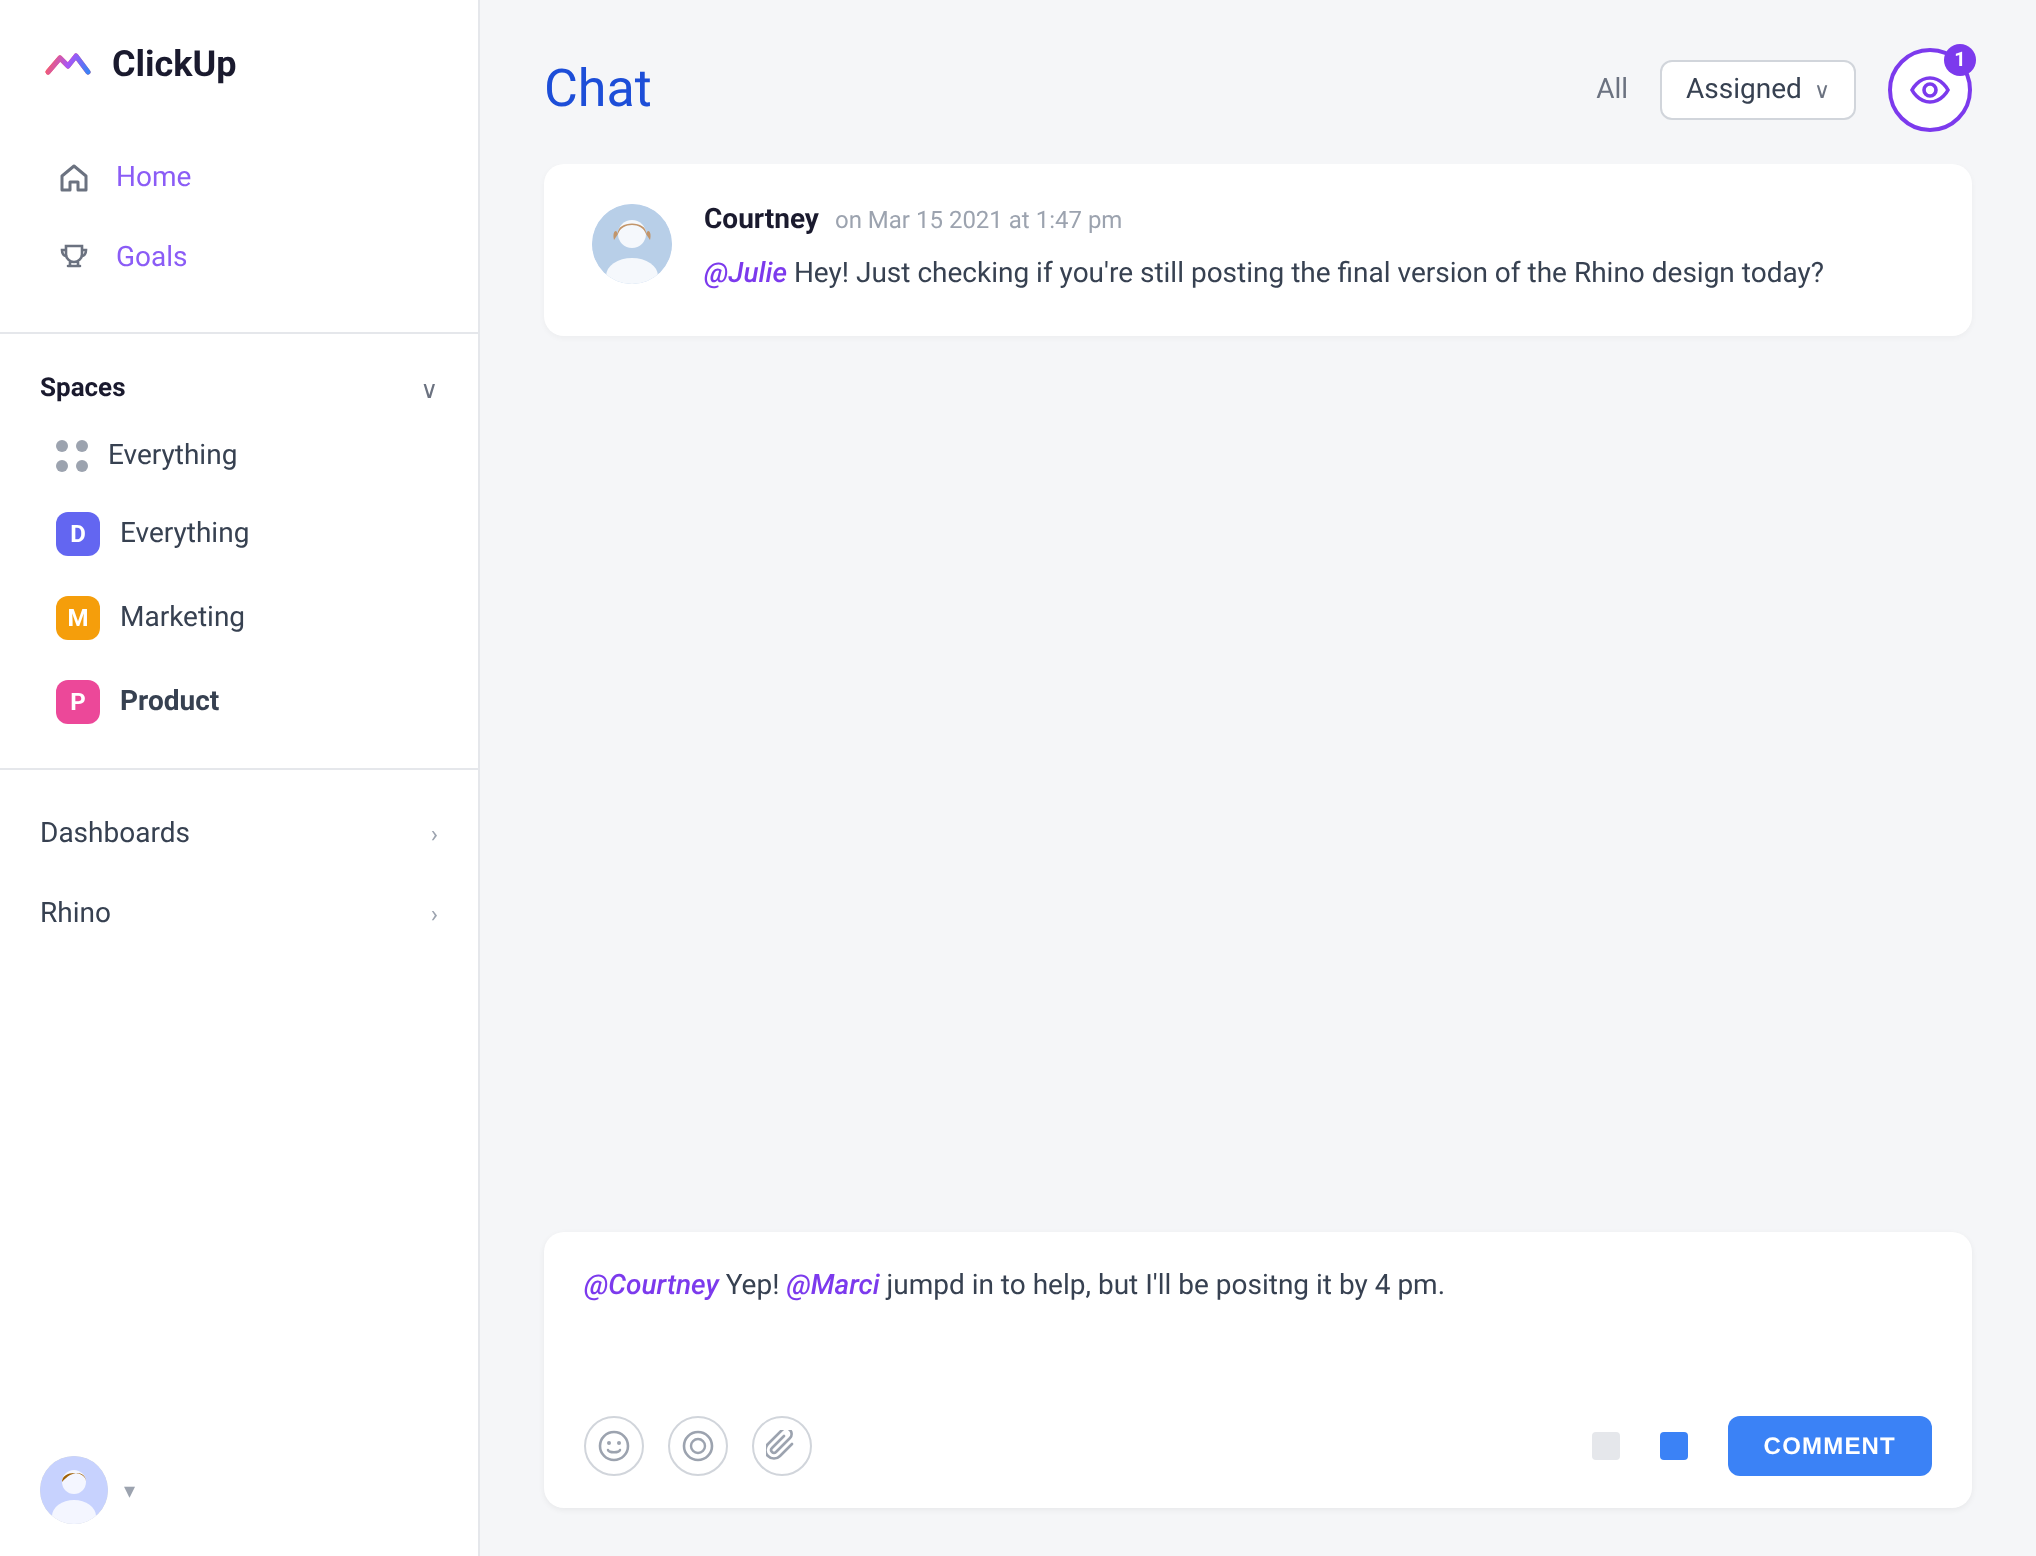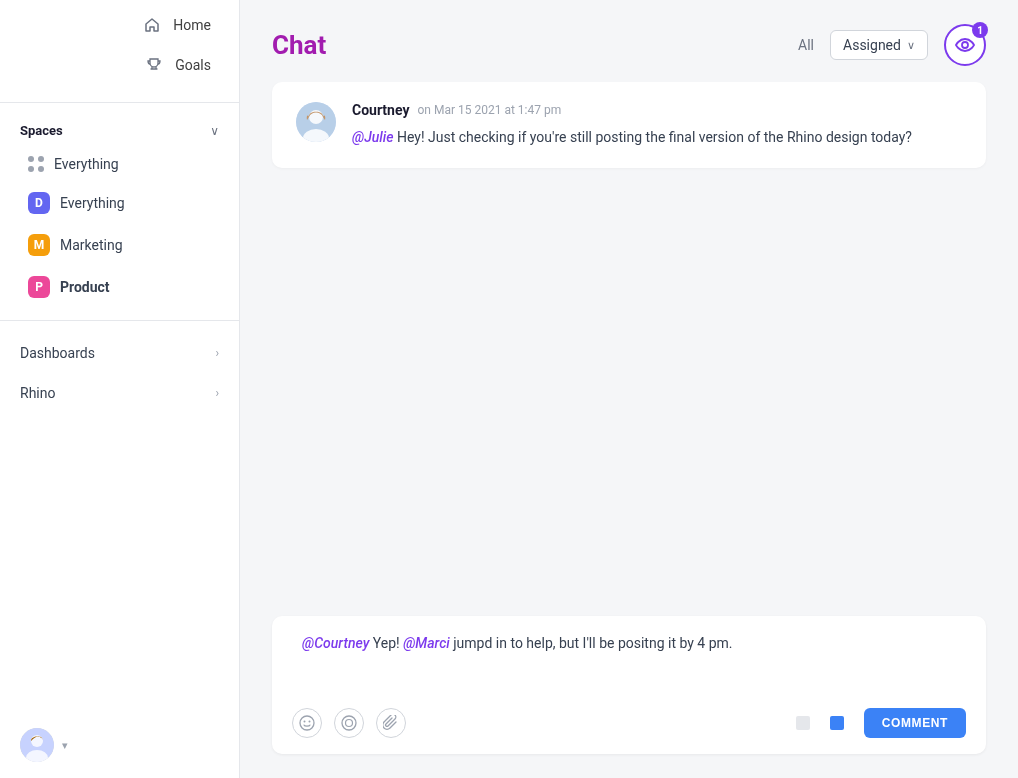--- a/index.html
+++ b/index.html
@@ -32,25 +32,24 @@
     }
     .sidebar-nav {
       padding: 4px 0;
     }
     .sidebar-nav-item {
       display: flex;
       align-items: center;
       gap: 12px;
       padding: 10px 20px;
       cursor: pointer;
-      color: #404040;
+      color: #8b5cf6;
       font-size: 14px;
       border-radius: 6px;
       margin: 2px 8px;
-      justify-content: flex-end;
     }
     .sidebar-nav-item .nav-icon { width: 18px; height: 18px; display: flex; align-items: center; justify-content: center; color: #6b7280; }
 
     .sidebar-divider { height: 1px; background: #e5e7eb; margin: 12px 0; }
 
     .spaces-header {
       display: flex;
       align-items: center;
       justify-content: space-between;
       padding: 8px 20px;
@@ -136,22 +135,22 @@
     
     #chat-header {
       background: #f5f6f8;
       padding: 24px 32px 16px 32px;
       display: flex;
       align-items: center;
       gap: 16px;
     }
     .chat-title {
       font-size: 26px;
-      font-weight: 700;
-      color: #a21caf;
+      font-weight: 400;
+      color: #1d4ed8;
       flex: 1;
     }
     .filter-btn {
       display: flex;
       align-items: center;
       gap: 4px;
     }
     .all-label {
       font-size: 14px;
       color: #6b7280;
@@ -259,21 +258,20 @@
       margin: 0 32px 24px 32px;
       padding: 16px 20px;
       box-shadow: 0 1px 3px rgba(0,0,0,0.06);
     }
     .reply-text {
       font-size: 14px;
       color: #374151;
       line-height: 1.6;
       margin-bottom: 16px;
       min-height: 60px;
-      margin-left: 10px;
     }
     .reply-toolbar {
       display: flex;
       align-items: center;
       justify-content: space-between;
     }
     .reply-icons {
       display: flex;
       gap: 12px;
       align-items: center;
@@ -334,20 +332,34 @@
       border-radius: 50%;
       background: #9ca3af;
       display: block;
     }
   </style>
 </head>
 <body>
 
 <div id="sidebar">
 
+  <div id="sidebar-logo">
+    <svg class="logo-icon" viewBox="0 0 28 28" fill="none">
+      <path d="M4 18L10 11L14 15L18 10L24 18" stroke="#FF5C5C" stroke-width="2.5" stroke-linecap="round" stroke-linejoin="round" fill="none"></path>
+      <path d="M4 18L10 11L14 15L18 10L24 18" stroke="url(#lgr)" stroke-width="2.5" stroke-linecap="round" stroke-linejoin="round" fill="none"></path>
+      <defs>
+        <linearGradient id="lgr" x1="4" y1="10" x2="24" y2="18" gradientUnits="userSpaceOnUse">
+          <stop offset="0%" stop-color="#FF5C5C"></stop>
+          <stop offset="50%" stop-color="#a855f7"></stop>
+          <stop offset="100%" stop-color="#3b82f6"></stop>
+        </linearGradient>
+      </defs>
+    </svg>
+    <span class="logo-text">ClickUp</span>
+  </div>
 
   <div class="sidebar-nav">
     <div class="sidebar-nav-item">
       <span class="nav-icon">
         <svg width="16" height="16" viewBox="0 0 16 16" fill="none">
             <path d="M2 7L8 2L14 7V14H10V10H6V14H2V7Z" stroke="#6b7280" stroke-width="1.5" stroke-linejoin="round" fill="none"></path>
           </svg>
       </span>
       <span>Home</span>
     </div>

